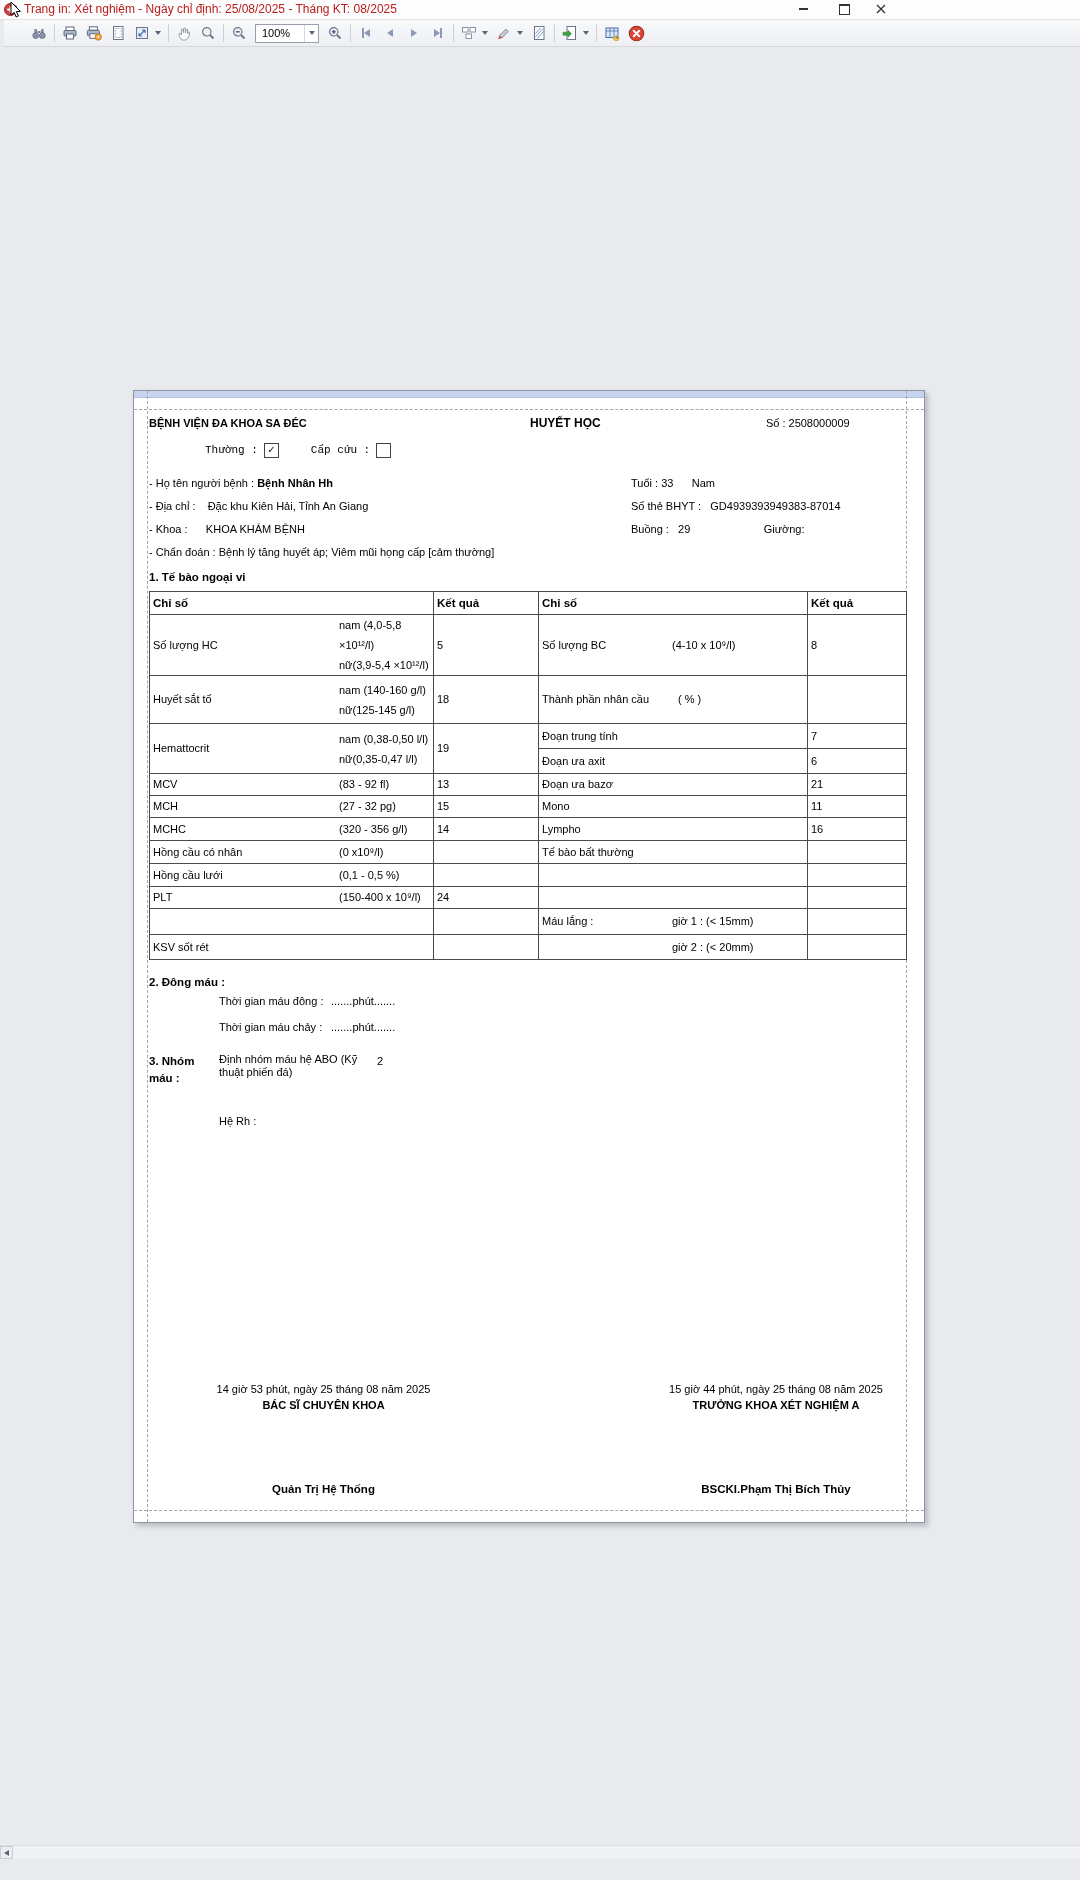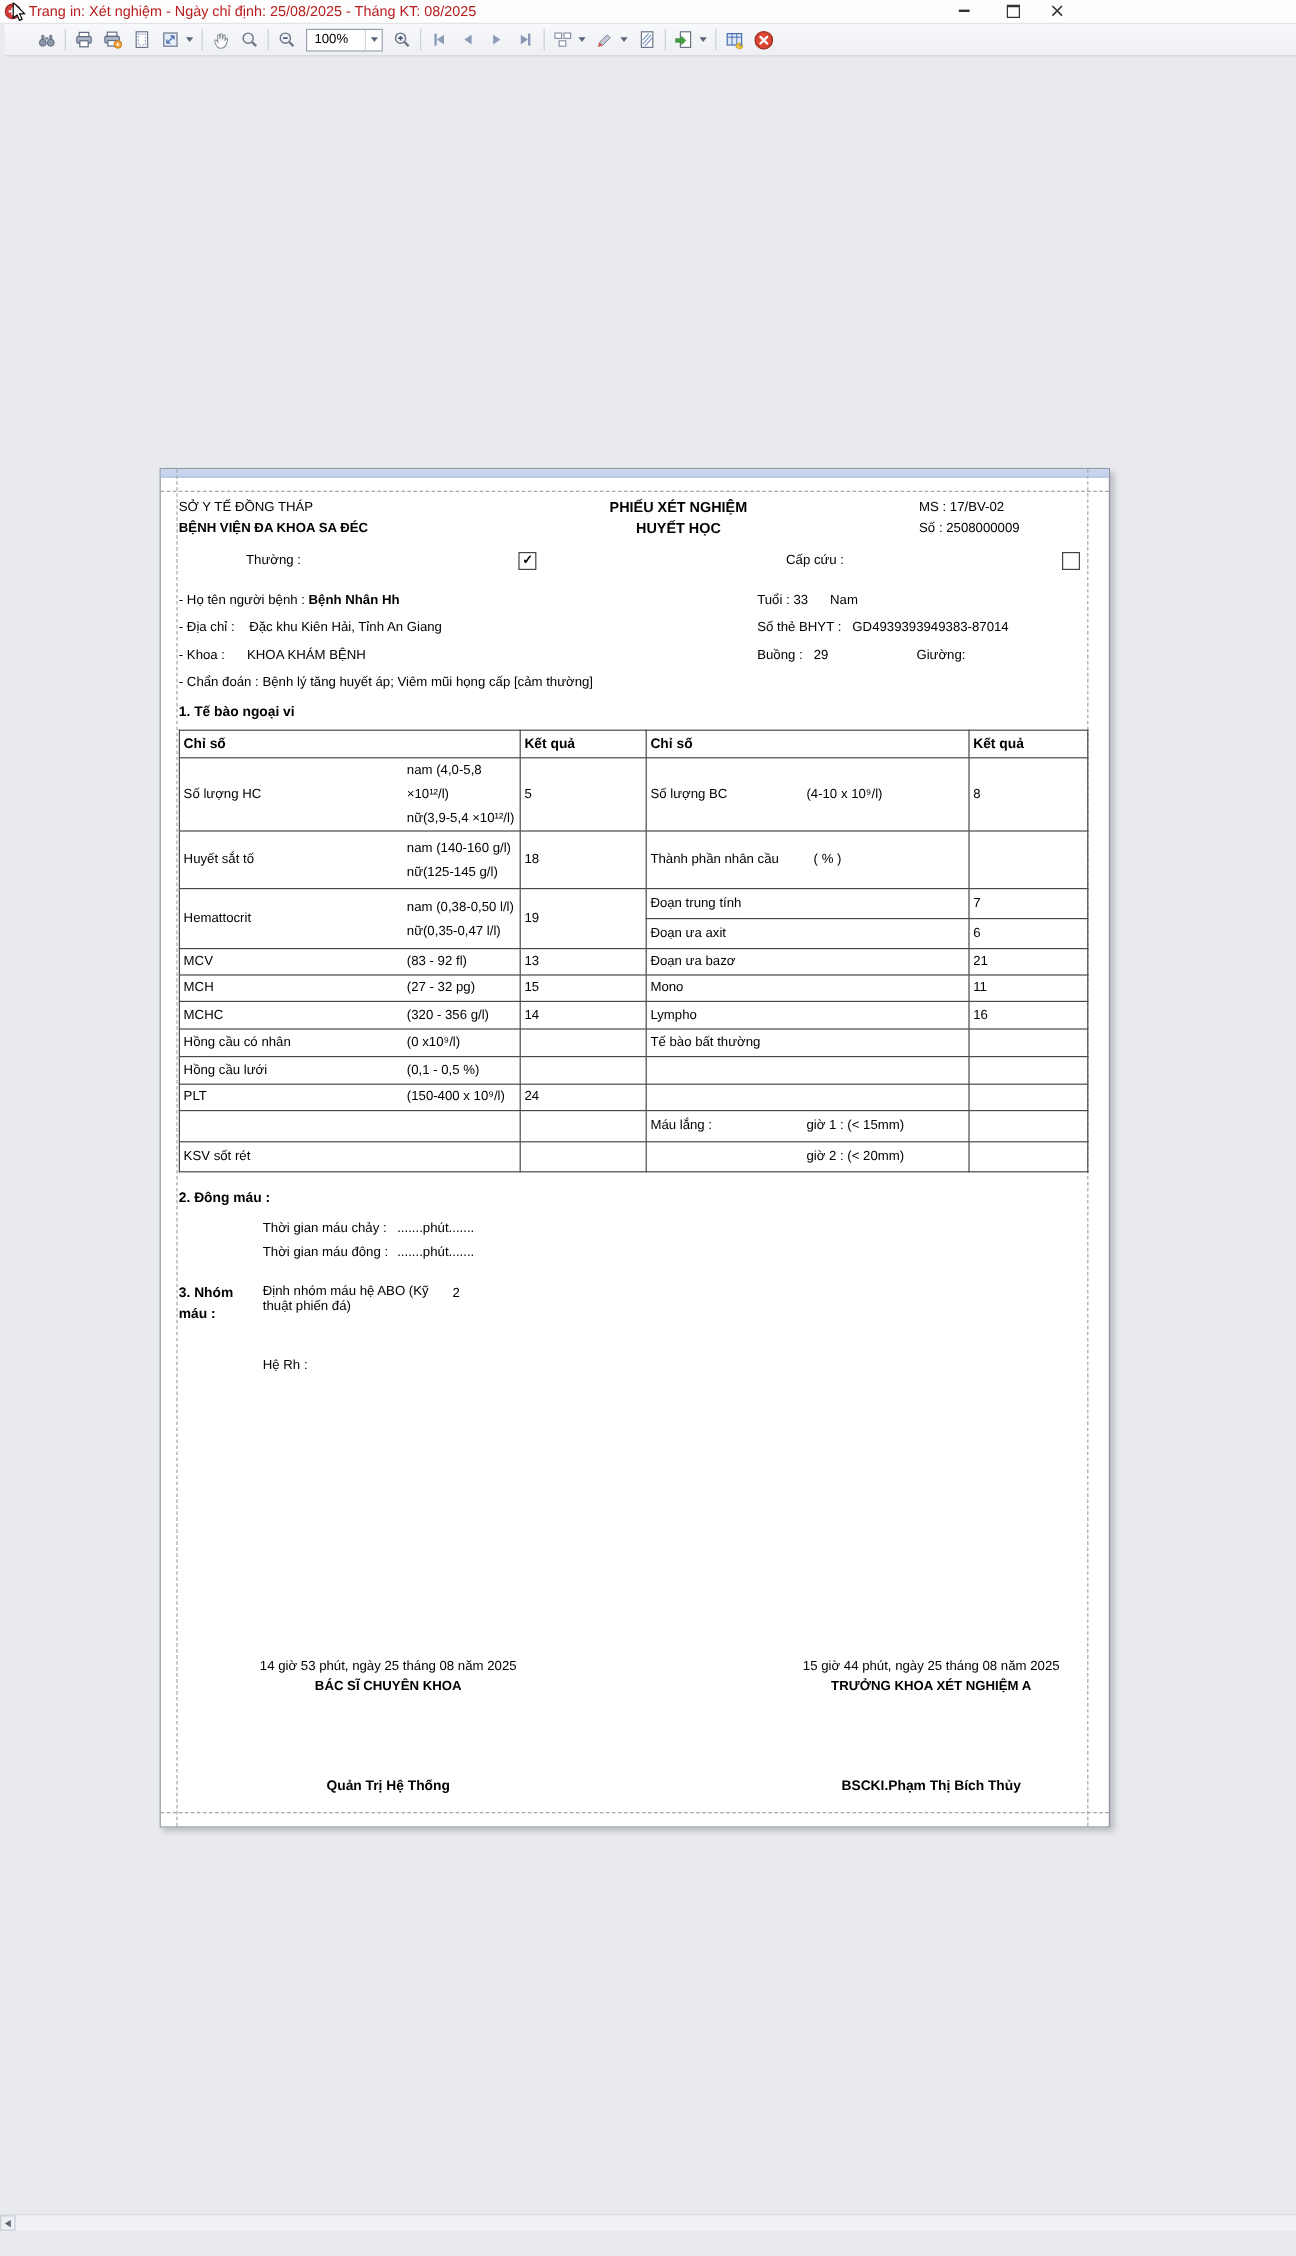--- a/index.html
+++ b/index.html
@@ -46,21 +46,21 @@
   .g-right{top:0;bottom:0;left:772px;border-left:1px dashed #a6a6a6;}
 
   .content{position:absolute;left:15px;top:24px;width:757px;font-size:11px;line-height:17px;}
   .pre{white-space:pre;}
   .b{font-weight:bold;}
 
   .hdrgrid{display:grid;grid-template-columns:40% 30% 30%;}
   .hdrgrid .c{text-align:center;}
   .hdrgrid .r{padding-left:87px;box-sizing:border-box;}
 
-  .cbrow{margin-top:10px;display:flex;align-items:center;justify-content:space-between;margin-left:56px;}
+  .cbrow{margin-top:10px;display:flex;align-items:center;justify-content:flex-start;margin-left:56px;font-family:Liberation Mono, monospace;}
   .cb{width:13px;height:13px;border:1px solid #444;background:#fff;display:inline-flex;
       align-items:center;justify-content:center;font-size:11px;font-weight:bold;line-height:11px;margin:0 6px;}
   .cb2{margin-left:26px;}
 
   .patient{margin-top:13px;}
   .prow{display:grid;grid-template-columns:482px 1fr;line-height:23px;}
   .prow1{line-height:23px;}
 
   .s1title{margin-top:5px;font-weight:bold;font-size:11.5px;}
 
@@ -267,25 +267,20 @@
 
 <div class="page">
   <div class="bluestrip"></div>
   <div class="guide g-top"></div>
   <div class="guide g-bottom"></div>
   <div class="guide g-left"></div>
   <div class="guide g-right"></div>
 
   <div class="content">
 
-    <div class="hdrgrid">
-      <span>SỞ Y TẾ ĐỒNG THÁP</span>
-      <span class="c b" style="font-size:12px">PHIẾU XÉT NGHIỆM</span>
-      <span class="r pre">MS : 17/BV-02</span>
-    </div>
     <div class="hdrgrid">
       <span class="b">BỆNH VIỆN ĐA KHOA SA ĐÉC</span>
       <span class="c b" style="font-size:12px">HUYẾT HỌC</span>
       <span class="r pre">Số : 2508000009</span>
     </div>
 
     <div class="cbrow">
       <span>Thường :</span>
       <span class="cb">
           <span>✓</span>
@@ -468,22 +463,22 @@
                 <span>giờ 2 : (&lt; 20mm)</span>
               </div>
             </td>
         <td class="kq"></td>
       </tr>
     </tbody>
       </table>
 
     <div class="s2">
       <div class="sectitle">2. Đông máu :</div>
+      <div class="sline"><span class="slabel">Thời gian máu đông :</span><span>.......phút.......</span></div>
       <div class="sline first"><span class="slabel">Thời gian máu chảy :</span><span>.......phút.......</span></div>
-      <div class="sline"><span class="slabel">Thời gian máu đông :</span><span>.......phút.......</span></div>
     </div>
 
     <div class="s3">
       <span class="t sectitle">3. Nhóm máu :</span>
       <span class="abo"><span>Định nhóm máu hệ ABO (Kỹ</span><br>
       <span>thuật phiến đá)</span></span>
       <span class="aboval">2</span>
     </div>
     <div class="rh">Hệ Rh :</div>
   </div>

